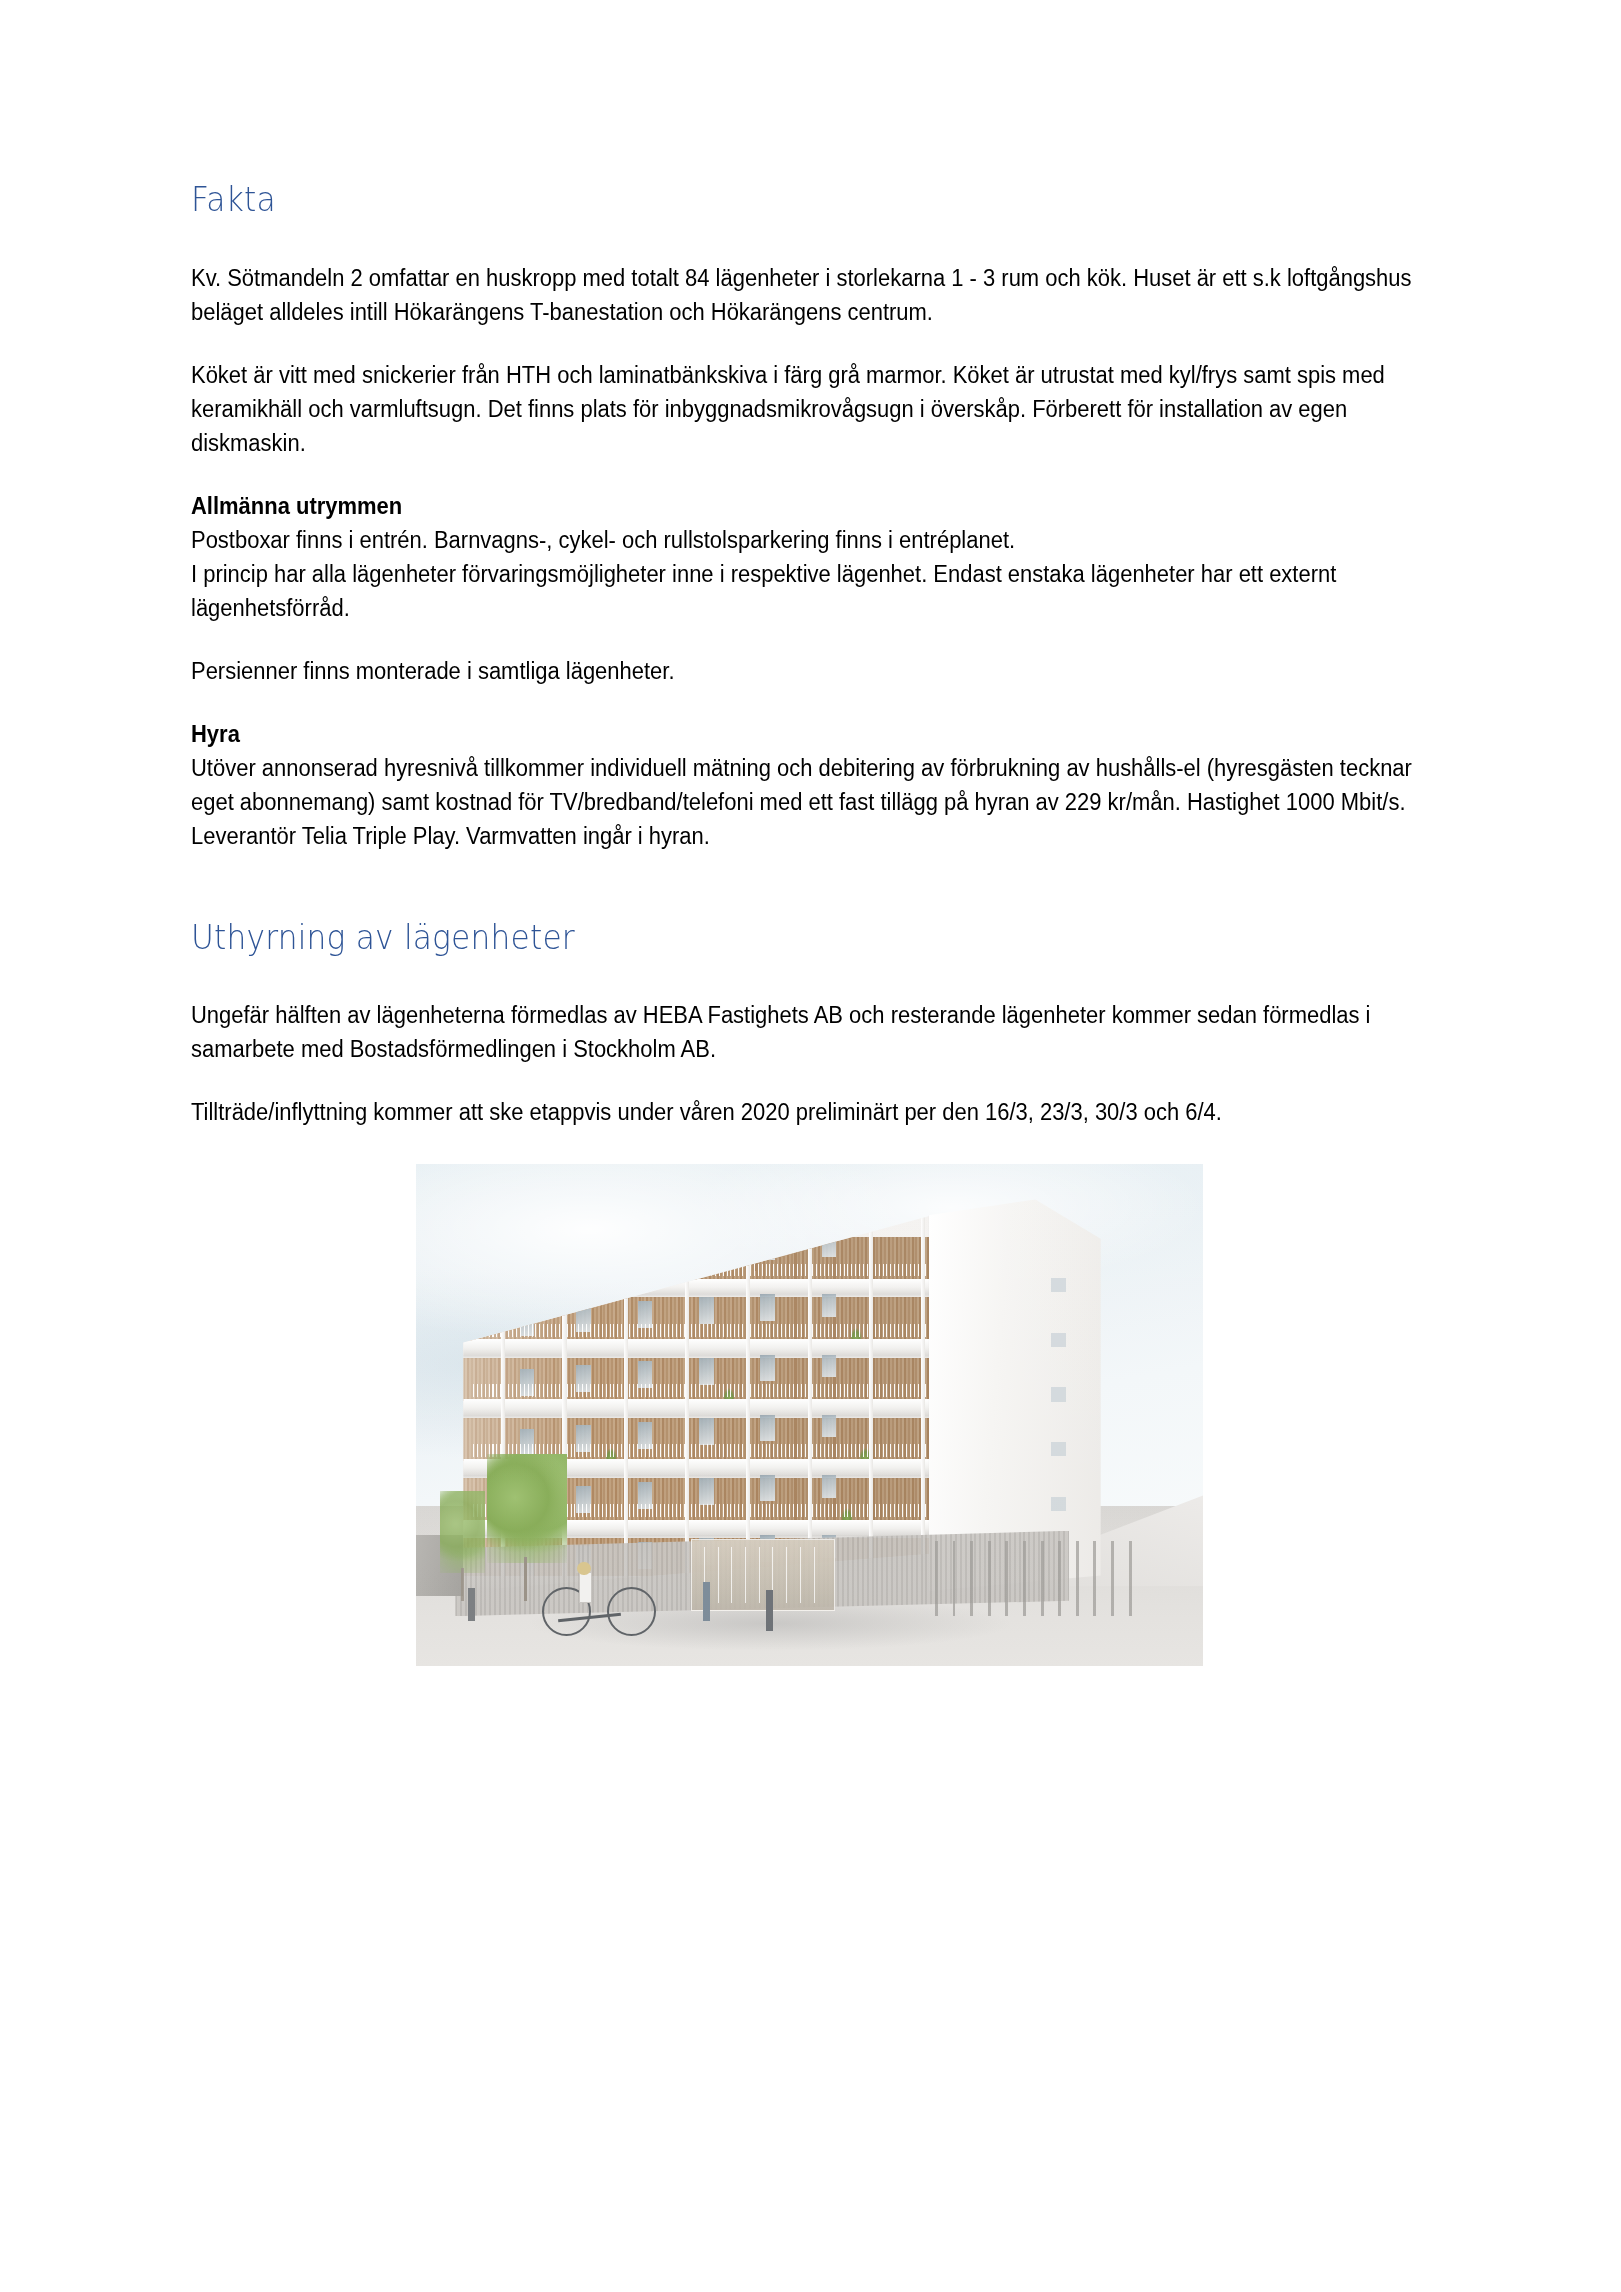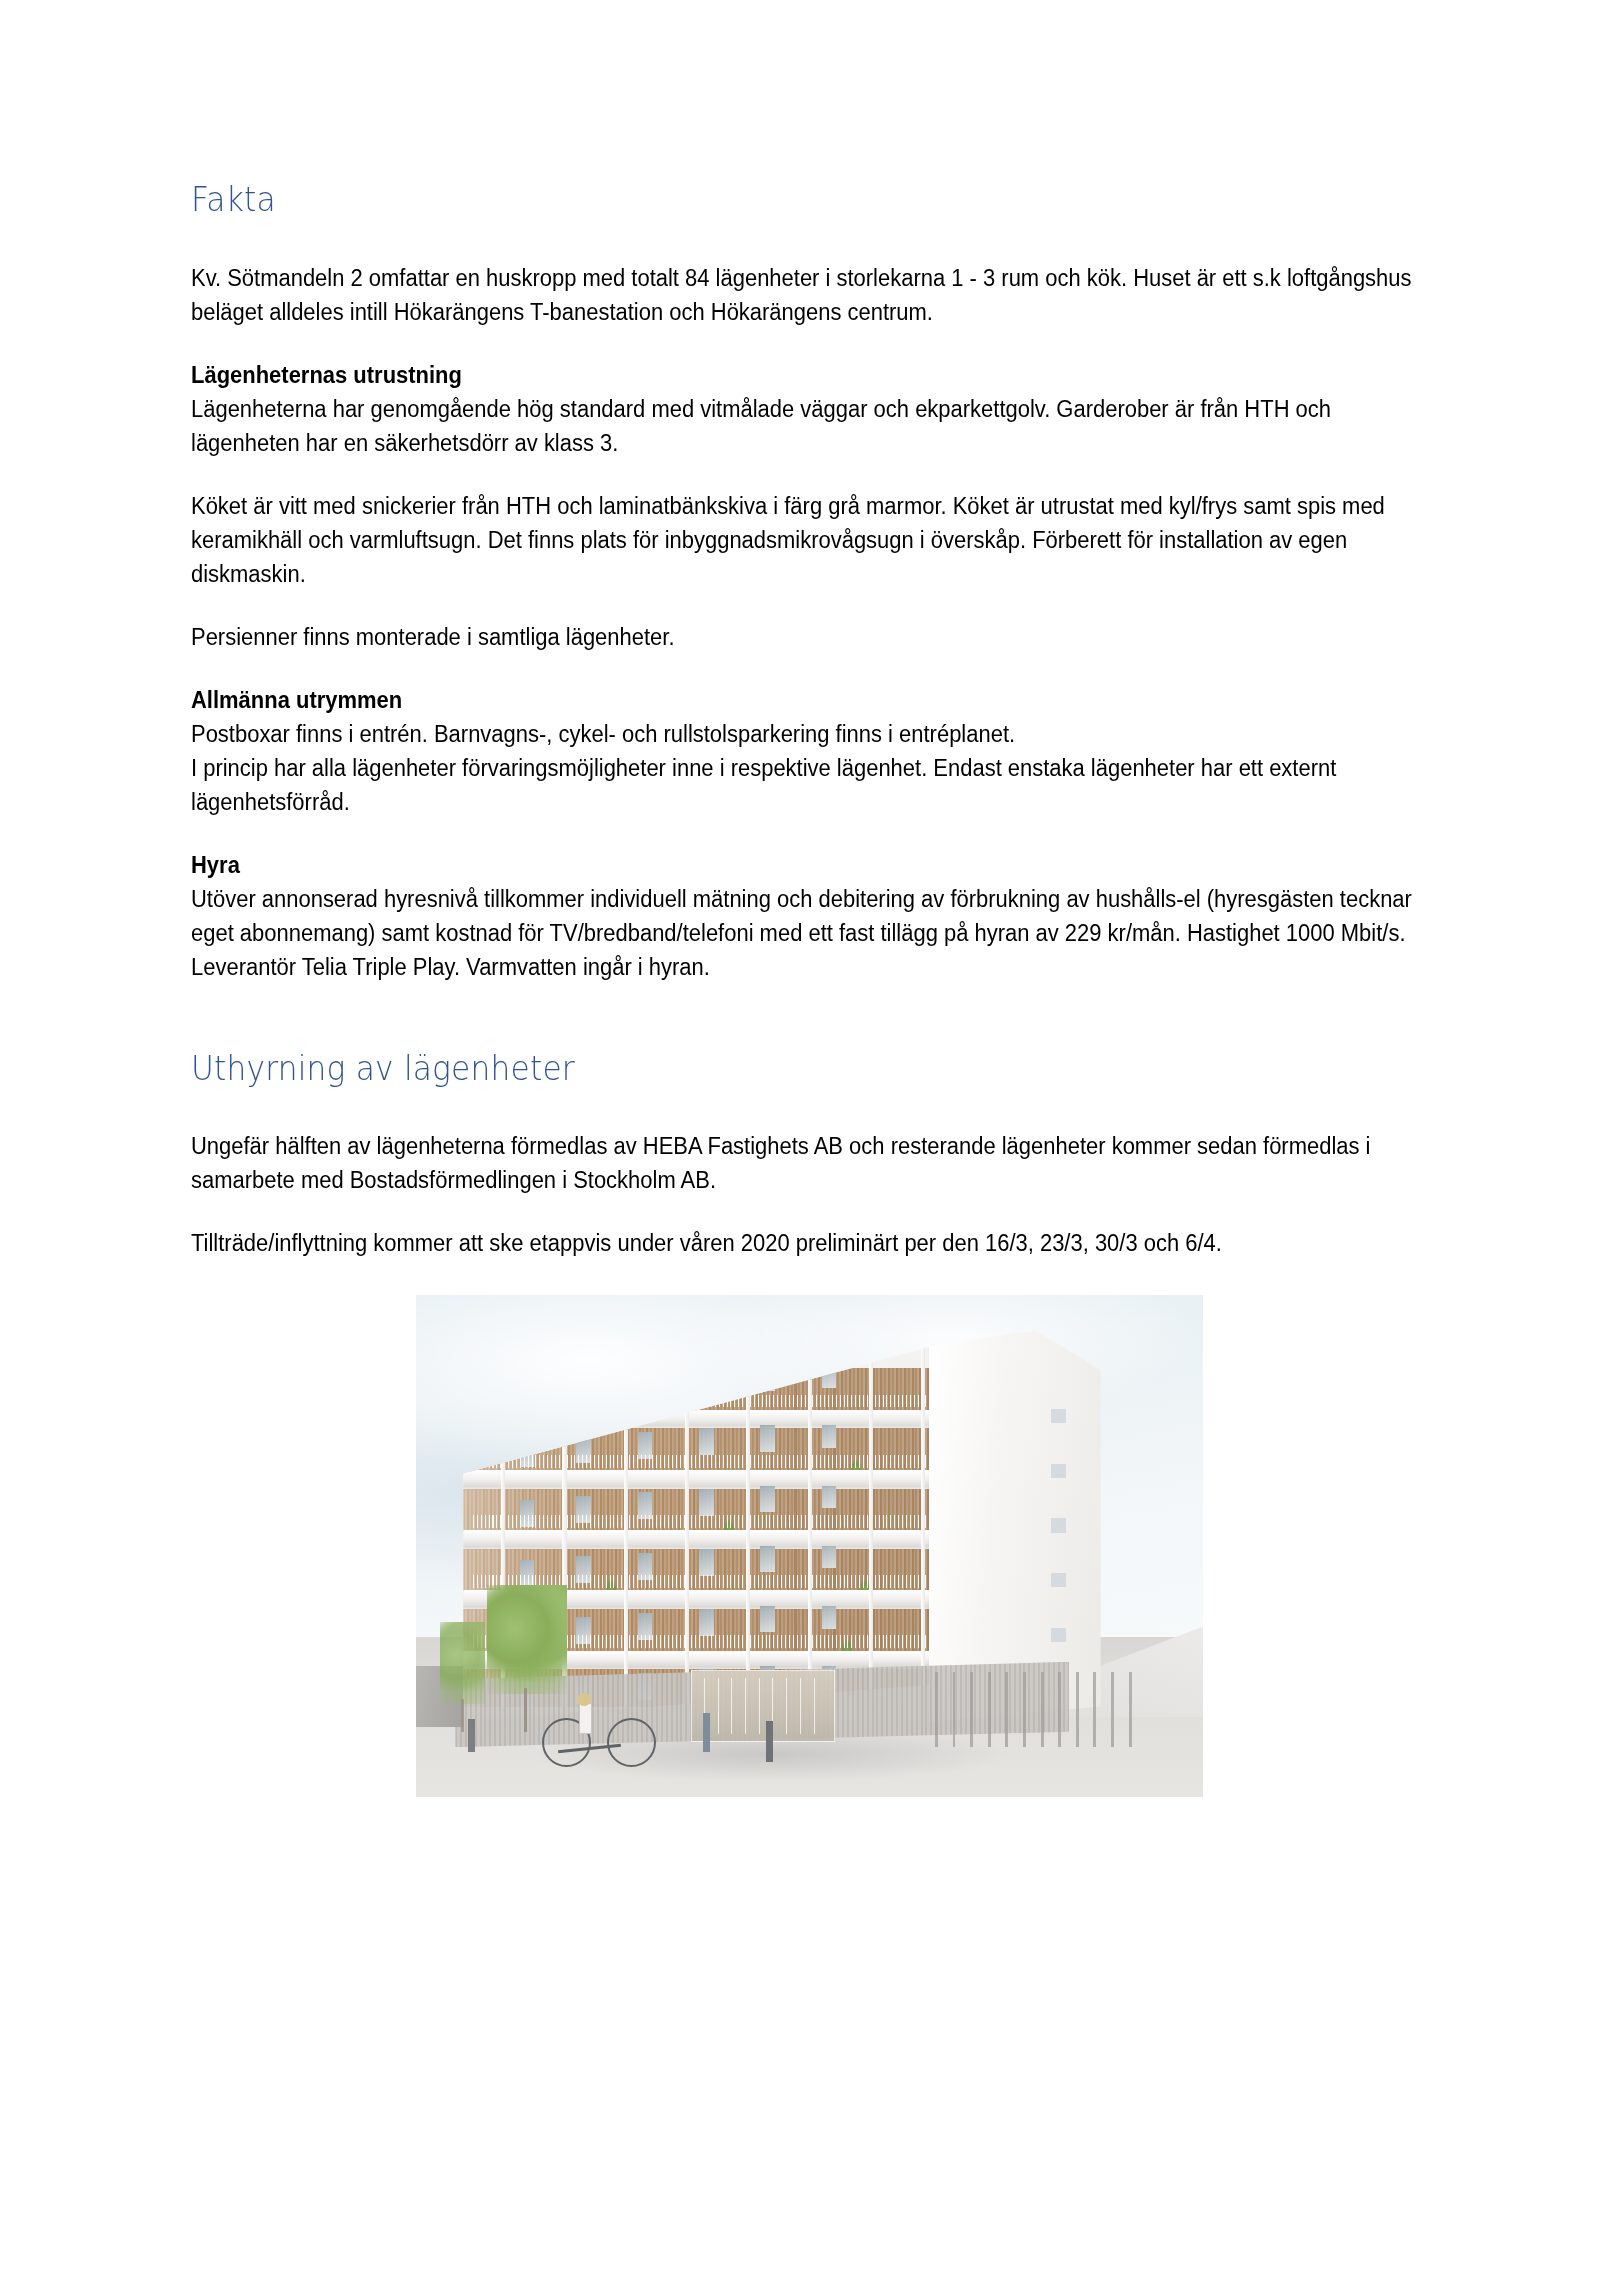--- a/index.html
+++ b/index.html
@@ -357,38 +357,34 @@
 </head>
 <body>
 
 <div class="page">
   <div class="content">
 
     <h1 class="doc-heading">Fakta</h1>
 
     <p class="body">Kv. Sötmandeln 2 omfattar en huskropp med totalt 84 lägenheter i storlekarna 1 - 3 rum och kök. Huset är ett s.k loftgångshus beläget alldeles intill Hökarängens T-banestation och Hökarängens centrum.</p>
 
-    <div class="block">
-      <p class="subhead">Lägenheternas utrustning</p>
-      <p class="body tight">Lägenheterna har genomgående hög standard med vitmålade väggar och ekparkettgolv. Garderober är från HTH och lägenheten har en säkerhetsdörr av klass 3.</p>
-    </div>
 
 
     <div class="block">
       <p class="body tight">Köket är vitt med snickerier från HTH och laminatbänkskiva i färg grå marmor. Köket är utrustat med kyl/frys samt spis med keramikhäll och varmluftsugn. Det finns plats för inbyggnadsmikrovågsugn i överskåp. Förberett för installation av egen diskmaskin.</p>
-    </div>
-
-    <div class="block">
-      <p class="body tight">Persienner finns monterade i samtliga lägenheter.</p>
     </div>
 
     <div class="block">
       <p class="subhead">Allmänna utrymmen</p>
       <p class="body tight">Postboxar finns i entrén. Barnvagns-, cykel- och rullstolsparkering finns i entréplanet.</p>
       <p class="body tight">I princip har alla lägenheter förvaringsmöjligheter inne i respektive lägenhet. Endast enstaka lägenheter har ett externt lägenhetsförråd.</p>
+    </div>
+
+    <div class="block">
+      <p class="body tight">Persienner finns monterade i samtliga lägenheter.</p>
     </div>
 
     <div class="block">
       <p class="subhead">Hyra</p>
       <p class="body tight">Utöver annonserad hyresnivå tillkommer individuell mätning och debitering av förbrukning av hushålls-el (hyresgästen tecknar eget abonnemang) samt kostnad för TV/bredband/telefoni med ett fast tillägg på hyran av 229 kr/mån. Hastighet 1000 Mbit/s. Leverantör Telia Triple Play. Varmvatten ingår i hyran.</p>
     </div>
 
     <h1 class="doc-heading second">Uthyrning av lägenheter</h1>
 
     <p class="body">Ungefär hälften av lägenheterna förmedlas av HEBA Fastighets AB och resterande lägenheter kommer sedan förmedlas i samarbete med Bostadsförmedlingen i Stockholm AB.</p>

